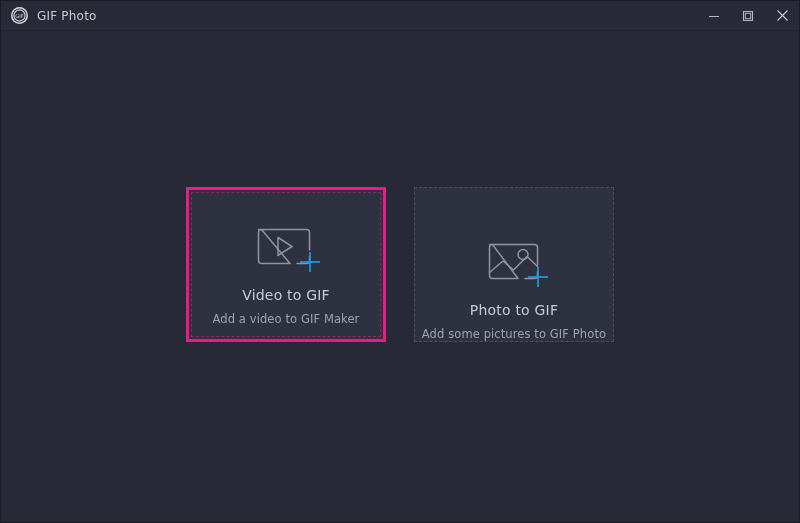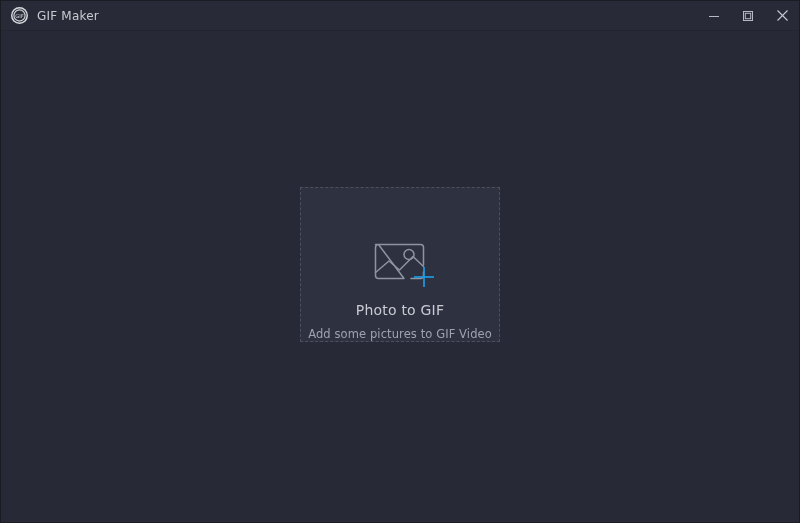--- a/index.html
+++ b/index.html
@@ -149,21 +149,21 @@
 <div class="app-window">
 
   <div class="title-bar">
     <span class="app-logo">
       <svg width="15" height="15" viewBox="0 0 15 15">
         <circle cx="7.5" cy="7.5" r="7" fill="#2a2d39"></circle>
         <circle cx="7.5" cy="7.5" r="5.6" fill="none" stroke="#d8d9de" stroke-width="1.1"></circle>
         <text x="7.5" y="9.6" font-family="DejaVu Sans, sans-serif" font-size="5.2" fill="#d8d9de" text-anchor="middle">GIF</text>
       </svg>
     </span>
-    <span class="title-text">GIF Maker</span>
+    <span class="title-text">GIF Photo</span>
     <span class="title-drag-space"></span>
     <div class="win-controls">
       <div class="win-btn">
         <svg width="12" height="12" viewBox="0 0 12 12">
           <line x1="1" y1="6.5" x2="11" y2="6.5" stroke="#b6b8c2" stroke-width="1"></line>
         </svg>
       </div>
       <div class="win-btn">
         <svg width="12" height="12" viewBox="0 0 12 12">
           <rect x="1.5" y="1.5" width="9" height="9" fill="none" stroke="#b6b8c2" stroke-width="1"></rect>
@@ -175,37 +175,55 @@
           <line x1="1.5" y1="1.5" x2="11.5" y2="11.5" stroke="#c6c8d2" stroke-width="1.1"></line>
           <line x1="11.5" y1="1.5" x2="1.5" y2="11.5" stroke="#c6c8d2" stroke-width="1.1"></line>
         </svg>
       </div>
     </div>
   </div>
 
   <div class="content">
     <div class="card-row">
 
+      <div class="card selected">
+        <div class="card-icon">
+          <svg width="72" height="56" viewBox="0 0 72 56">
+
+            <path d="M8.5 12.5 H56.5 a3 3 0 0 1 3 3 V33
+                     M59.5 40 V43.5 a3 3 0 0 1 -3 3 H47
+                     M40 46.5 H11.5 a3 3 0 0 1 -3 -3 V15.5 a3 3 0 0 1 3 -3 Z" fill="none" stroke="#8e93a3" stroke-width="1.5" stroke-linecap="round" stroke-linejoin="round"></path>
+
+            <path d="M28 20.5 L42 29.5 L28 38.5 Z" fill="none" stroke="#8e93a3" stroke-width="1.5" stroke-linejoin="round"></path>
+          </svg>
+          <svg width="26" height="26" viewBox="0 0 26 26" style="position:absolute; right:-1px; bottom:-2px;">
+            <line x1="13" y1="3" x2="13" y2="23" stroke="#1e9ae0" stroke-width="1.7"></line>
+            <line x1="3" y1="13" x2="23" y2="13" stroke="#1e9ae0" stroke-width="1.7"></line>
+          </svg>
+        </div>
+        <div class="card-title">Video to GIF</div>
+        <div class="card-subtitle">Add a video to GIF Maker</div>
+      </div>
 
       <div class="card dashed">
         <div class="card-icon">
           <svg width="72" height="56" viewBox="0 0 72 56">
 
             <path d="M11.5 12.5 H56.5 a3 3 0 0 1 3 3 V33
                      M59.5 40 V43.5 a3 3 0 0 1 -3 3 H47
                      M40 46.5 H14.5 a3 3 0 0 1 -3 -3 V15.5 a3 3 0 0 1 3 -3 Z" fill="none" stroke="#8e93a3" stroke-width="1.5" stroke-linecap="round" stroke-linejoin="round"></path>
 
             <circle cx="45" cy="22.5" r="5" fill="none" stroke="#8e93a3" stroke-width="1.5"></circle>
 
             <path d="M11.5 40.5 L25 29 L35.5 38 L49 24.5 L59.5 34.5" fill="none" stroke="#8e93a3" stroke-width="1.5" stroke-linecap="round" stroke-linejoin="round"></path>
           </svg>
           <svg width="26" height="26" viewBox="0 0 26 26" style="position:absolute; right:-1px; bottom:-2px;">
             <line x1="13" y1="3" x2="13" y2="23" stroke="#1e9ae0" stroke-width="1.7"></line>
             <line x1="3" y1="13" x2="23" y2="13" stroke="#1e9ae0" stroke-width="1.7"></line>
           </svg>
         </div>
         <div class="card-title">Photo to GIF</div>
-        <div class="card-subtitle">Add some pictures to GIF Video</div>
+        <div class="card-subtitle">Add some pictures to GIF Photo</div>
       </div>
 
     </div>
   </div>
 </div>
 
 </body></html>

